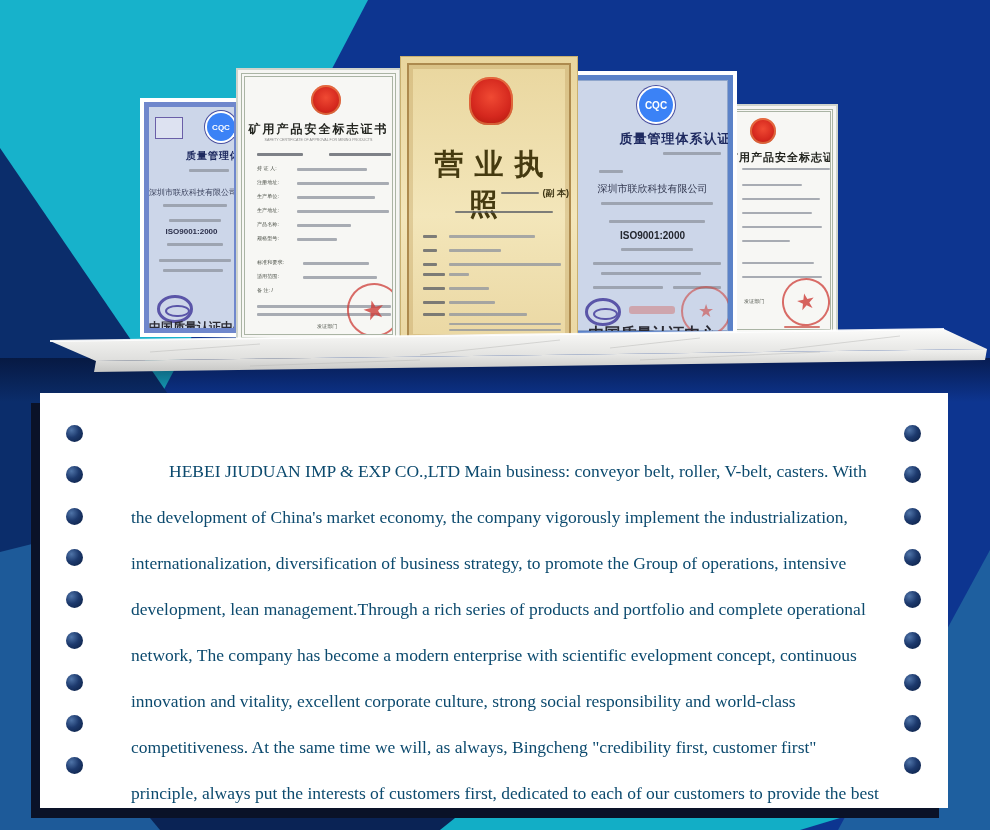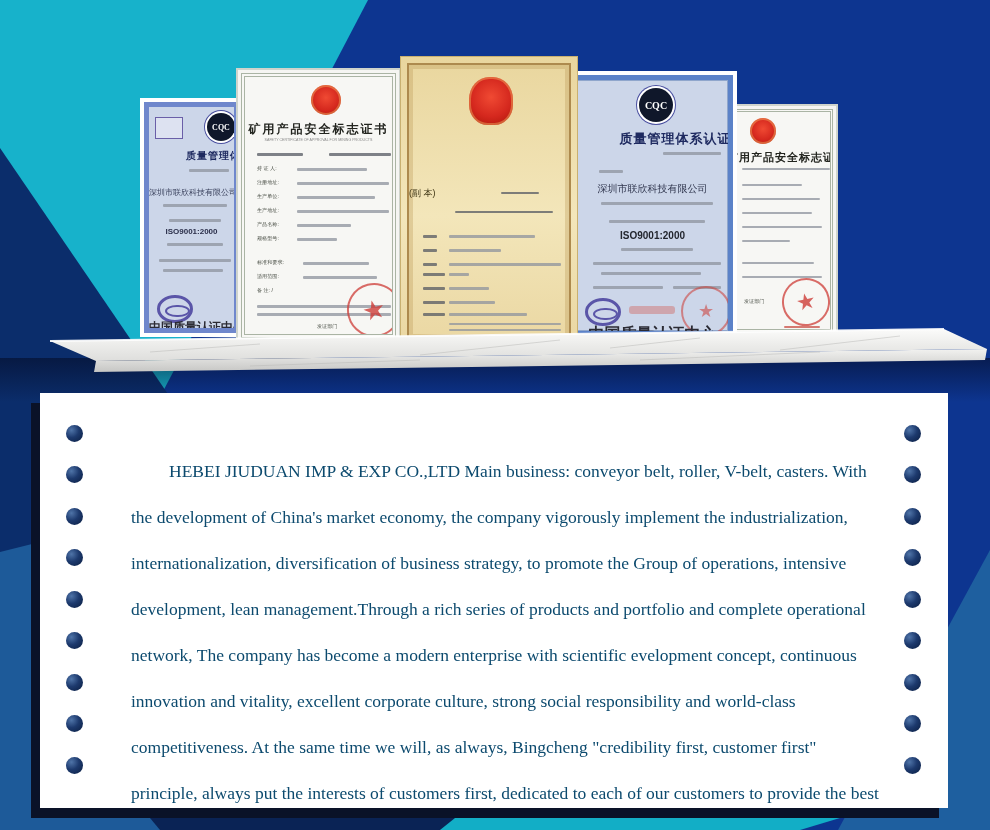--- a/index.html
+++ b/index.html
@@ -11,23 +11,23 @@
   #bg{position:absolute;left:0;top:0;z-index:0;}
   .shelf-shadow{left:0;top:358px;width:990px;height:44px;z-index:1;
     background:linear-gradient(rgba(4,12,40,.6),rgba(4,12,40,0));}
 
   
   .cert{position:absolute;box-sizing:border-box;overflow:hidden;}
   .bar{background:#8d939d;opacity:.75;height:3px;border-radius:1px;position:absolute;}
   .bar.dark{background:#555a63;}
   .bar.red{background:#d06a63;opacity:.9;}
 
-  .cqc-logo{border-radius:50%;background:#0f172a;color:#fff;display:flex;
+  .cqc-logo{border-radius:50%;background:#3b82f6;color:#fff;display:flex;
     align-items:center;justify-content:center;font-weight:bold;
-    box-shadow:0 0 0 2px #fff,0 0 0 3px #4a50a0;font-family:Liberation Serif, serif;}
+    box-shadow:0 0 0 2px #fff,0 0 0 3px #4a50a0;}
   .emblem{background:radial-gradient(circle at 50% 42%,#f04a33 0%,#d5281e 55%,#a81407 100%);
     border-radius:50%;box-shadow:inset 0 0 0 2px rgba(255,220,120,.35);}
   .seal{border-radius:50%;display:flex;align-items:center;justify-content:center;
     color:#cc3b33;}
   .star{line-height:1;}
 
   
   .iso-cert{background:#fff;padding:4px;}
   .iso-inner{position:relative;width:100%;height:100%;box-sizing:border-box;
     background:#ccd6e9;overflow:hidden;}
@@ -139,21 +139,22 @@
       <div class="field-label" style="left:72px;top:246px;">发证部门</div>
       <div class="seal abs" style="left:102px;top:206px;width:50px;height:50px;border:2px solid rgba(205,60,55,.75);transform:rotate(-14deg);">
         <span class="star" style="font-size:26px;color:rgba(205,60,55,.8);">★</span>
       </div>
     </div>
   </div>
 
   <div class="cert license" style="left:400px;top:56px;width:178px;height:291px;z-index:6;">
     <div class="license-inner">
       <div class="emblem abs" style="left:60px;top:12px;width:44px;height:48px;border-radius:46% 46% 42% 42%;"></div>
-      <div class="abs" style="top:122px;width:100%;text-align:left;font-size:9px;color:#3c3312;font-weight:normal;">(副 本)</div>
+      <div class="license-title" style="top:80px;left:0;font-size:29px;">营业执照</div>
+      <div class="abs" style="top:122px;width:100%;text-align:right;font-size:9px;color:#3c3312;font-weight:bold;">(副 本)</div>
       <div class="bar dark" style="left:92px;top:127px;width:38px;height:2px;"></div>
       <div class="bar dark" style="left:46px;top:146px;width:98px;height:2px;"></div>
 
       <div class="bar dark" style="left:14px;top:170px;width:14px;"></div>
         <div class="bar" style="left:40px;top:170px;width:86px;"></div>
       <div class="bar dark" style="left:14px;top:184px;width:14px;"></div>
         <div class="bar" style="left:40px;top:184px;width:52px;"></div>
       <div class="bar dark" style="left:14px;top:198px;width:14px;"></div>
         <div class="bar" style="left:40px;top:198px;width:112px;"></div>
       <div class="bar dark" style="left:14px;top:208px;width:22px;"></div>

